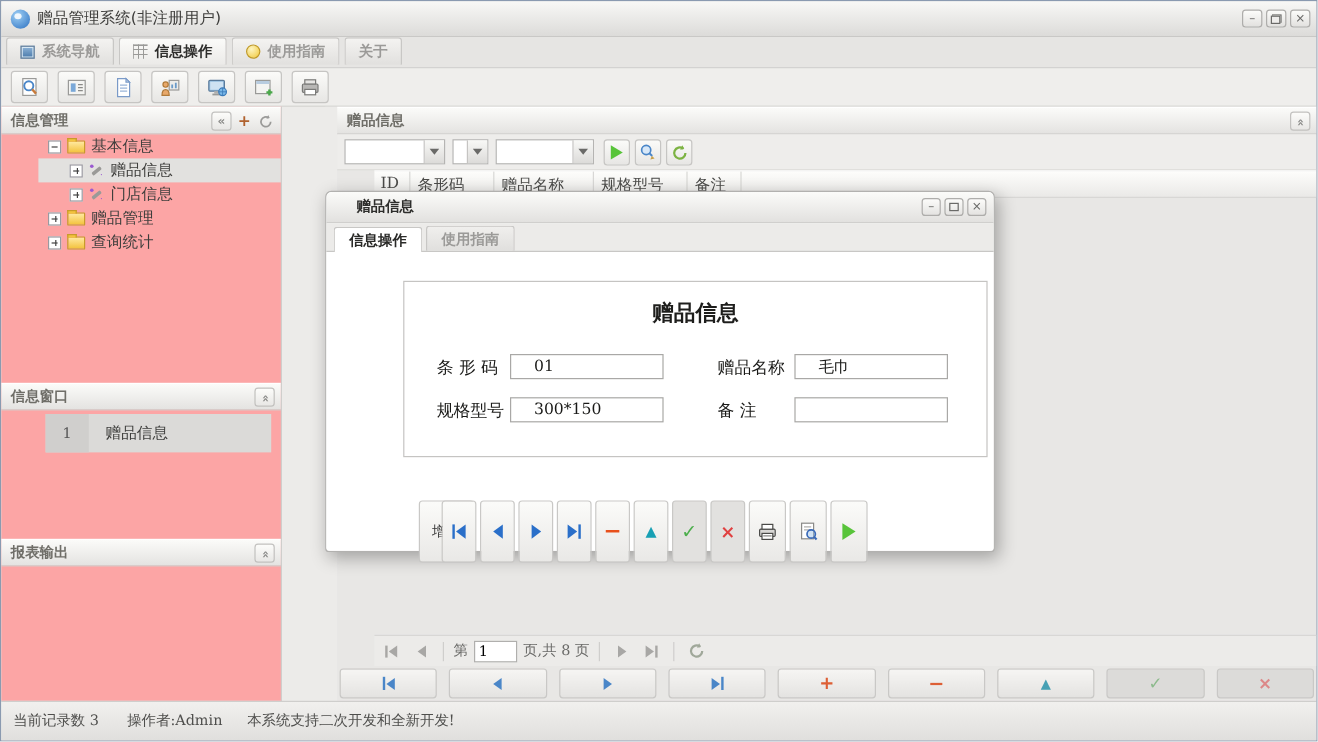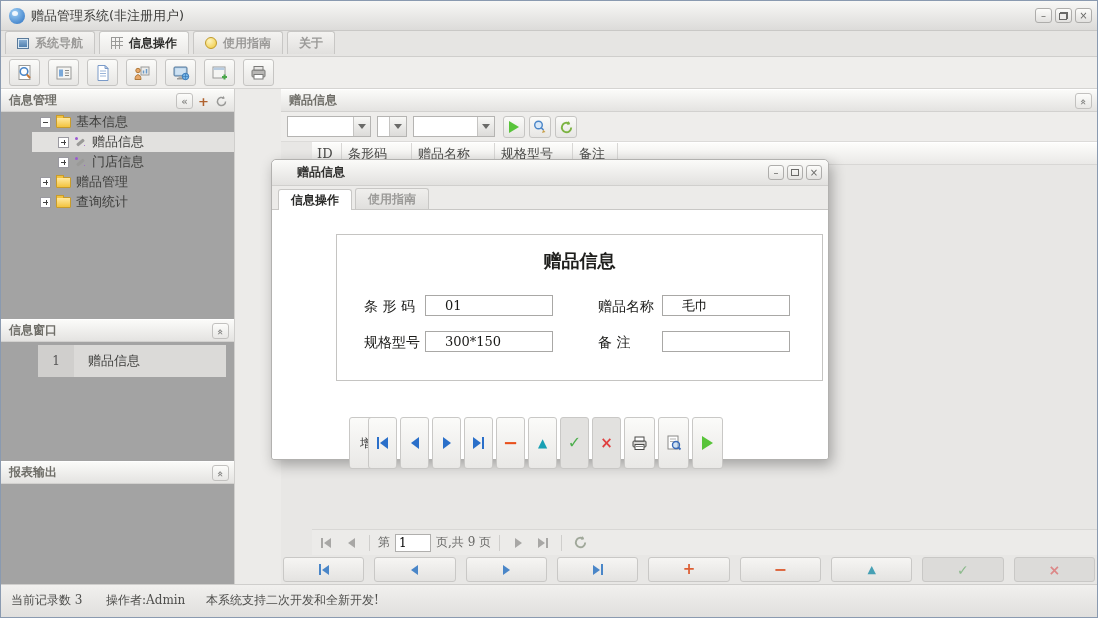--- a/index.html
+++ b/index.html
@@ -37,21 +37,21 @@
       repeating-linear-gradient(to right,#9a9a98 0 1px,transparent 1px 4px),
       repeating-linear-gradient(to bottom,#9a9a98 0 1px,transparent 1px 4px);}
   .ico-clock{width:12px;height:12px;border-radius:50%;border:1px solid #c09a28;
       background:radial-gradient(circle at 35% 30%,#fdf4c0,#f0c83a);}
   
   .toolbar{position:absolute;top:56px;left:0;right:0;height:32px;background:#efeeec;
     border-bottom:1px solid #d5d4d2;display:flex;align-items:center;gap:8px;padding-left:8px;}
   .tool-btn{width:31px;height:27px;border:1px solid #c6c5c3;border-radius:3px;
     background:linear-gradient(#fbfbf9,#e7e6e4);display:flex;align-items:center;justify-content:center;}
   
-  .sidebar{position:absolute;top:88px;left:0;width:234px;bottom:33px;background:#a3a3a3;border-right:1px solid #cfcecc;}
+  .sidebar{position:absolute;top:88px;left:0;width:234px;bottom:33px;background:#fca5a5;border-right:1px solid #cfcecc;}
   .panel-header{height:23px;background:linear-gradient(#fbfbf9,#e4e3e1);border-top:1px solid #fff;
     border-bottom:1px solid #d2d1cf;display:flex;align-items:center;padding:0 8px;color:#6f6e68;font-weight:bold;position:relative;}
   .ph-tools{position:absolute;right:5px;top:3px;display:flex;gap:3px;align-items:center;}
   .mini-btn{width:17px;height:16px;border:1px solid #c2c1bf;border-radius:3px;color:#8a8a88;
     background:linear-gradient(#fcfcfa,#e8e7e5);display:flex;align-items:center;justify-content:center;font-size:10px;font-weight:bold;}
   .mini-plain{width:15px;height:16px;display:flex;align-items:center;justify-content:center;color:#b0622e;font-size:13px;font-weight:bold;}
   .rot90{transform:rotate(90deg);display:inline-block;font-size:10px;letter-spacing:-1px;}
   .tree{position:absolute;top:23px;left:0;right:0;}
   .tree-row{height:20px;display:flex;align-items:center;gap:5px;padding-left:8px;color:#3e3e3c;font-size:13px;}
   .tree-row.child{padding-left:26px;}
@@ -289,21 +289,21 @@
       <span class="ph-tools">
         <span class="mini-btn">
             <span class="rot90">«</span>
           </span>
       </span>
     </div>
     <div class="iw-row cn">
       <span class="iw-index">1</span>
       <span class="iw-label">赠品信息</span>
     </div>
-    <div class="panel-header sb-h2" style="top:372px;">
+    <div class="panel-header sb-h2" style="top:360px;">
       <span>报表输出</span>
       <span class="ph-tools">
         <span class="mini-btn">
             <span class="rot90">«</span>
           </span>
       </span>
     </div>
   </div>
 
   <div class="splitter"></div>
@@ -374,21 +374,21 @@
       <span class="pg-btn">
           <span class="bar-g"></span>
           <span class="tri-l"></span>
         </span>
       <span class="pg-btn">
           <span class="tri-l"></span>
         </span>
       <span class="vsep"></span>
       <span>第</span>
       <input class="pg-input" value="1" style="">
-      <span>页,共 9 页</span>
+      <span>页,共 8 页</span>
       <span class="vsep"></span>
       <span class="pg-btn">
           <span class="tri-r"></span>
         </span>
       <span class="pg-btn">
           <span class="tri-r"></span>
           <span class="bar-g"></span>
         </span>
       <span class="vsep"></span>
       <span class="pg-btn">

